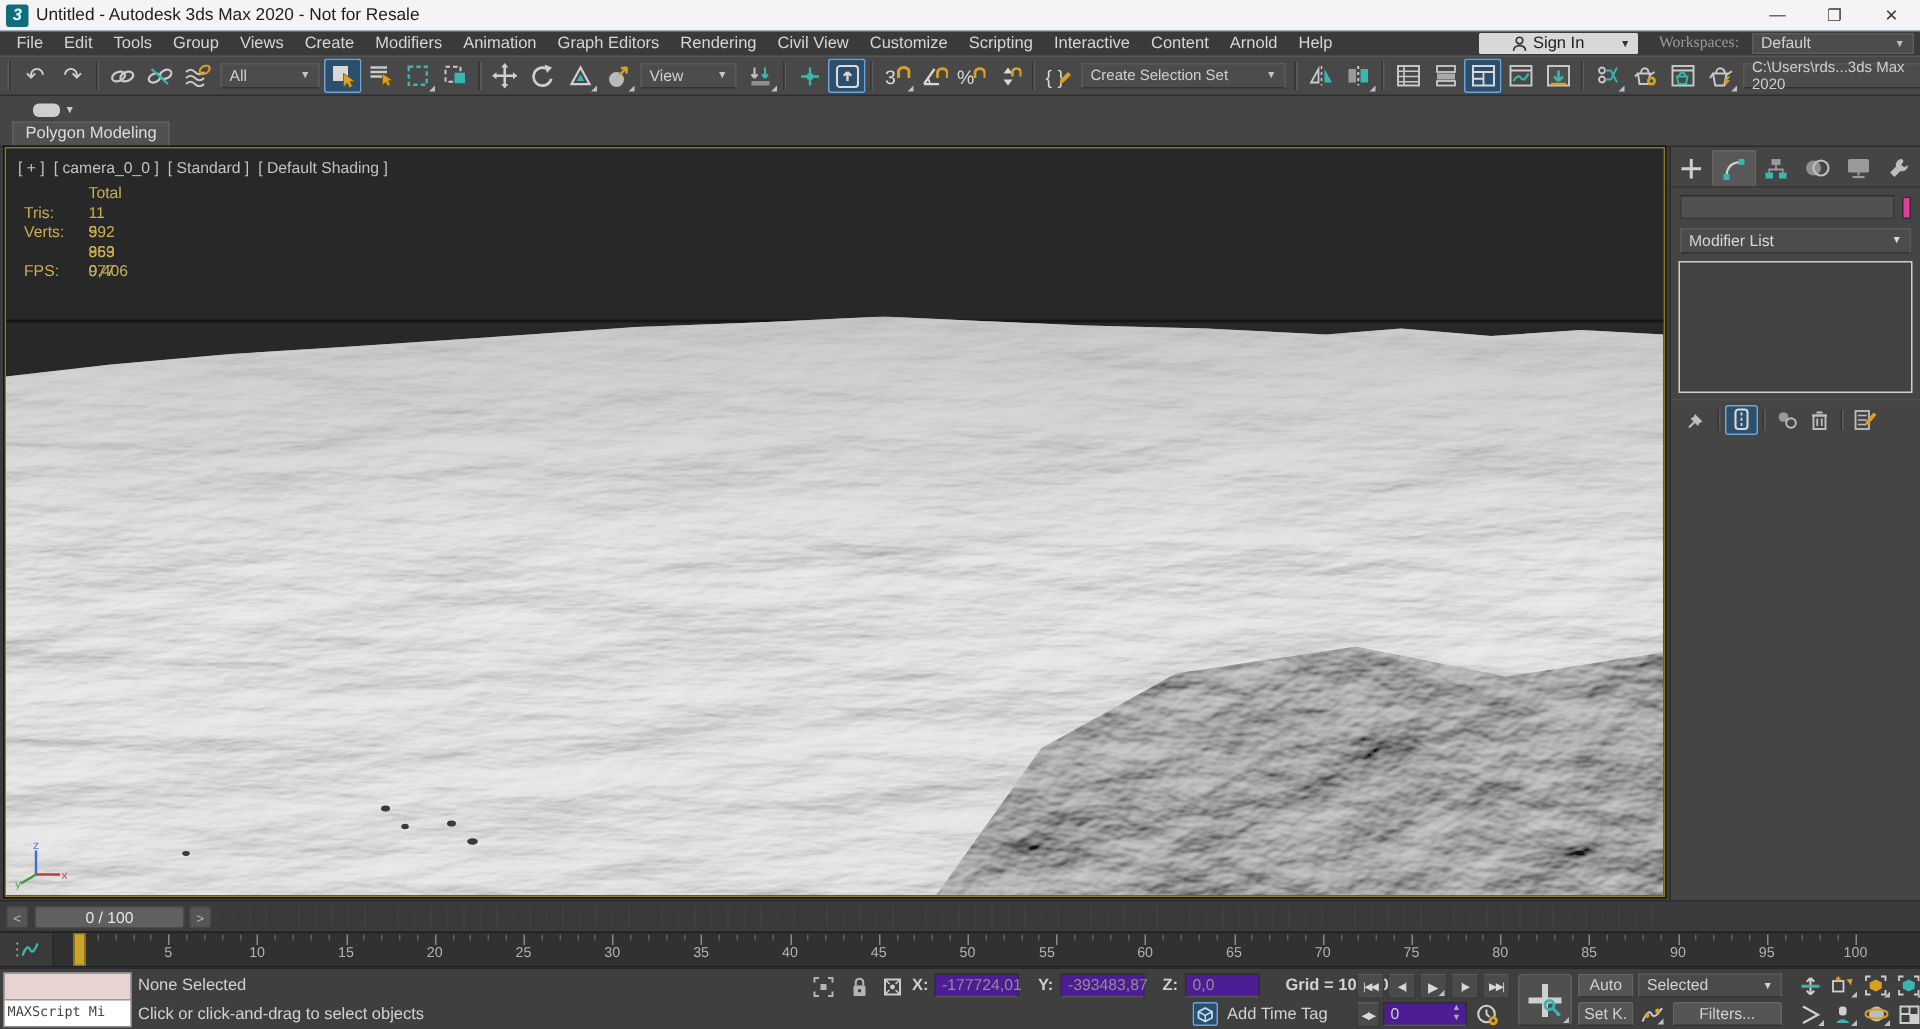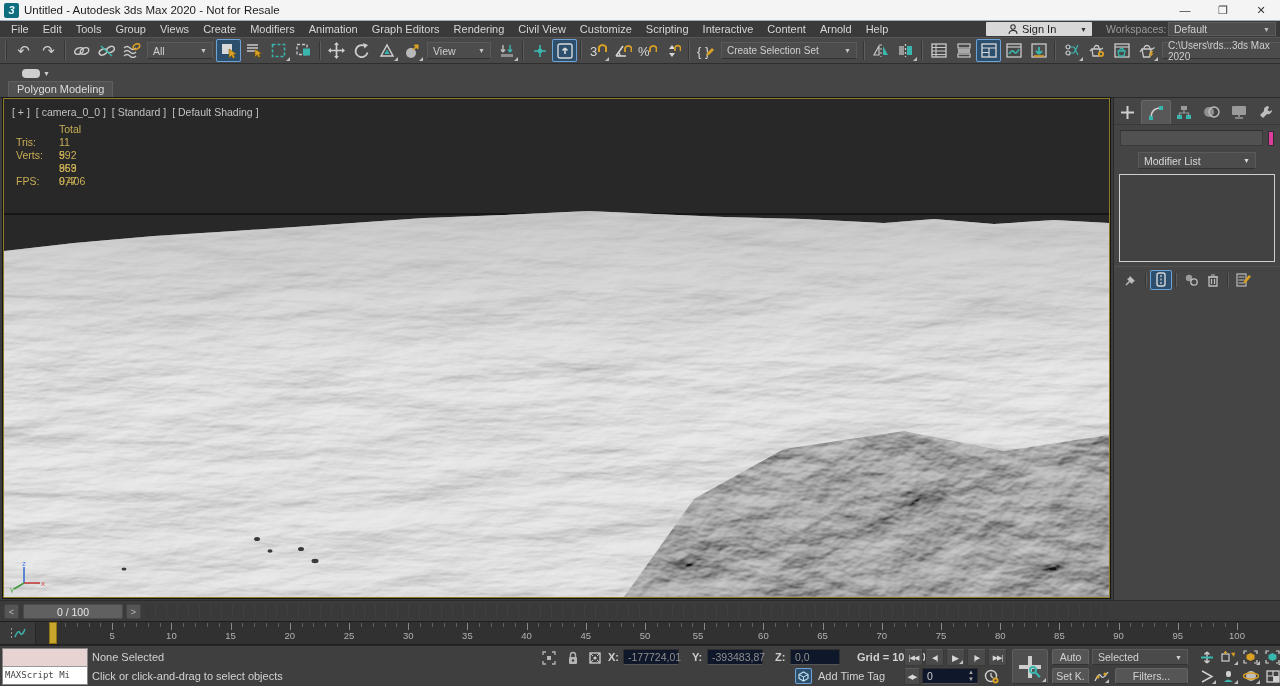--- a/index.html
+++ b/index.html
@@ -13,21 +13,21 @@
   .wtitle { font-size:11.5px; }
   .wctrls { margin-left:auto; display:flex; height:100%; }
   .wbtn { width:38px; height:100%; display:flex; align-items:center; justify-content:center; color:#3a3a3a; font-size:11px; }
 
   
   .menubar { position:absolute; left:0; top:21px; width:1280px; height:16px; background:#3a3a3a; display:flex; align-items:center; padding-left:4px; }
   .mitem { padding:0 7px; color:#d6d6d6; font-size:11px; line-height:16px; }
   .signin { position:absolute; left:986px; top:1px; width:106px; height:14px; background:#d8d8d8; display:flex; align-items:center; color:#222; border-radius:1px;padding-left:17px; }
   .signin .glyph { margin:0 4px 0 5px; }
   .signin .cap { margin-left:auto; margin-right:5px; font-size:7px; color:#333; }
-  .wslabel { position:absolute; left:1106px; top:2px; color:#9a9a9a; font-size:10.5px; }
+  .wslabel { position:absolute; left:1106px; top:2px; color:#9a9a9a; font-size:10.5px;font-family:Liberation Serif, serif; }
   .wsdrop { position:absolute; left:1168px; top:1px; width:108px; height:14px; background:#4c4c4c; border:1px solid #5c5c5c; display:flex; align-items:center; padding:0 5px; color:#cfcfcf; font-size:10.5px; }
   .wsdrop .cap { margin-left:auto; font-size:7px; color:#bbb; }
 
   
   .toolbar { position:absolute; left:0; top:37px; width:1280px; height:27px; background:#484848; border-top:1px solid #565656; border-bottom:1px solid #2e2e2e; display:flex; align-items:center; padding-left:5px; }
   .grip { width:3px; height:19px; border-left:1px solid #5d5d5d; border-right:1px solid #353535; margin-right:4px; }
   .tb { width:25px; height:23px; display:flex; align-items:center; justify-content:center; border-radius:2px; position:relative; flex:0 0 auto; }
   .tb.on { background:#2d4f6e; box-shadow:inset 0 0 0 1px #6ea3d6; }
   .tb .uni { font-size:15px; color:#cfcfcf; line-height:1; }
   .fl::after { content:""; position:absolute; right:1px; bottom:1px; border-left:4px solid transparent; border-bottom:4px solid #c0c0c0; }
@@ -57,21 +57,21 @@
   .terrain { position:absolute; inset:0; }
 
   
   .cmdpanel { position:absolute; left:1113px; top:98px; width:167px; height:502px; background:#454545; border-left:1px solid #2a2a2a; }
   .ctabs { display:flex; height:27px; border-bottom:1px solid #383838; padding-top:2px; }
   .ctab { flex:1; display:flex; align-items:center; justify-content:center; }
   .ctab.active { background:#585858; border:1px solid #666; border-bottom:none; border-radius:2px 2px 0 0; }
   .namerow { display:flex; align-items:center; padding:5px 6px 4px; gap:5px; }
   .namefield { flex:1; height:16px; background:#515151; border:1px solid #3a3a3a; border-top-color:#2e2e2e; color:#ddd; font-size:10.5px; padding:0 3px; }
   .swatch { width:15px; height:15px; border:1px solid #2e2e2e; }
-  .modlist { margin:2px 24px 5px; height:17px; background:#4c4c4c; border:1px solid #5a5a5a; border-bottom-color:#333; display:flex; align-items:center; padding:0 5px; color:#d8d8d8; font-size:10.5px; }
+  .modlist { margin:2px 6px 5px; height:17px; background:#4c4c4c; border:1px solid #5a5a5a; border-bottom-color:#333; display:flex; align-items:center; padding:0 5px; color:#d8d8d8; font-size:10.5px; }
   .modlist .cap { margin-left:auto; font-size:7px; }
   .stackbox { margin:0 5px; height:88px; background:#424242; border:1px solid #cfcfcf; }
   .stacktools { display:flex; align-items:center; height:26px; margin-top:4px; padding-left:6px; border-top:1px solid #515151; }
   .stb { width:22px; height:20px; display:flex; align-items:center; justify-content:center; border-radius:2px; position:relative; }
   .stb.on { background:#2d4f6e; box-shadow:inset 0 0 0 1px #6ea3d6; }
   .ssep { width:2px; height:14px; border-left:1px solid #353535; border-right:1px solid #5d5d5d; margin:0 3px; }
 
   
   .timelinerow { position:absolute; left:0; top:600px; width:1280px; height:21px; background:#3b3b3b; border-top:1px solid #2c2c2c; }
   .tlbtn { position:absolute; top:3px; width:15px; height:15px; background:#555; border:1px solid #444; border-radius:2px; color:#bbb; font-size:9px; display:flex; align-items:center; justify-content:center; }
@@ -87,21 +87,21 @@
   .timeslider { position:absolute; top:0; width:8px; height:22px; background:#c8a62c; border:1px solid #8f7415; }
 
   
   .statusbar { position:absolute; left:0; top:645px; width:1280px; height:41px; background:#3f3f3f; border-top:1px solid #282828; }
   .listener { position:absolute; left:2px; top:2px; width:86px; height:37px; border:1px solid #888; }
   .listener .pink { height:18px; background:#e8d3d3; border-bottom:1px solid #999; }
   .listener .white { height:17px; background:#fff; color:#444; font-family:"DejaVu Sans Mono", monospace; font-size:9px; line-height:17px; padding-left:2px; white-space:nowrap; overflow:hidden; }
   .stxt { position:absolute; font-size:11px; color:#d2d2d2; }
   .sicon { position:absolute; width:18px; height:16px; display:flex; align-items:center; justify-content:center; }
   .clabel { position:absolute; top:5px; font-size:11px; font-weight:bold; color:#cfcfcf; }
-  .cfield { position:absolute; top:3px; width:56px; height:16px; background:#0f172a; border:1px solid #2e2e2e; border-bottom-color:#555; color:#8f8f8f; font-size:10.5px; line-height:15px; padding-left:4px; }
+  .cfield { position:absolute; top:3px; width:56px; height:16px; background:#4c1d95; border:1px solid #2e2e2e; border-bottom-color:#555; color:#8f8f8f; font-size:10.5px; line-height:15px; padding-left:4px; }
   .ttagicon { position:absolute; left:795px; top:22px; width:17px; height:16px; background:#2d4f6e; box-shadow:inset 0 0 0 1px #6ea3d6; border-radius:2px; display:flex; align-items:center; justify-content:center; }
   .pbtn { position:absolute; height:17px; background:#4a4a4a; border:1px solid #393939; border-top-color:#5a5a5a; border-radius:2px; color:#d8d8d8; display:flex; align-items:center; justify-content:center; font-size:7px; letter-spacing:-1px; }
   .bigkey { position:absolute; left:1012px; top:3px; width:36px; height:35px; background:#4f4f4f; border:1px solid #5f5f5f; border-bottom-color:#333; border-radius:3px; display:flex; align-items:center; justify-content:center; }
   .sbtn { position:absolute; height:16px; background:#555; border:1px solid #646464; border-bottom-color:#333; border-radius:2px; color:#d2d2d2; font-size:10.5px; display:flex; align-items:center; justify-content:center; }
   .seldrop { position:absolute; left:1092px; top:3px; width:96px; height:16px; background:#4a4a4a; border:1px solid #5a5a5a; border-bottom-color:#333; display:flex; align-items:center; padding:0 5px; color:#d2d2d2; font-size:10.5px; }
   .seldrop .cap { margin-left:auto; font-size:7px; }
   .navgrid { position:absolute; left:1196px; top:2px; }
   .nbtn { position:absolute; width:21px; height:18px; display:flex; align-items:center; justify-content:center; border-radius:2px; }
 </style>
 </head>

